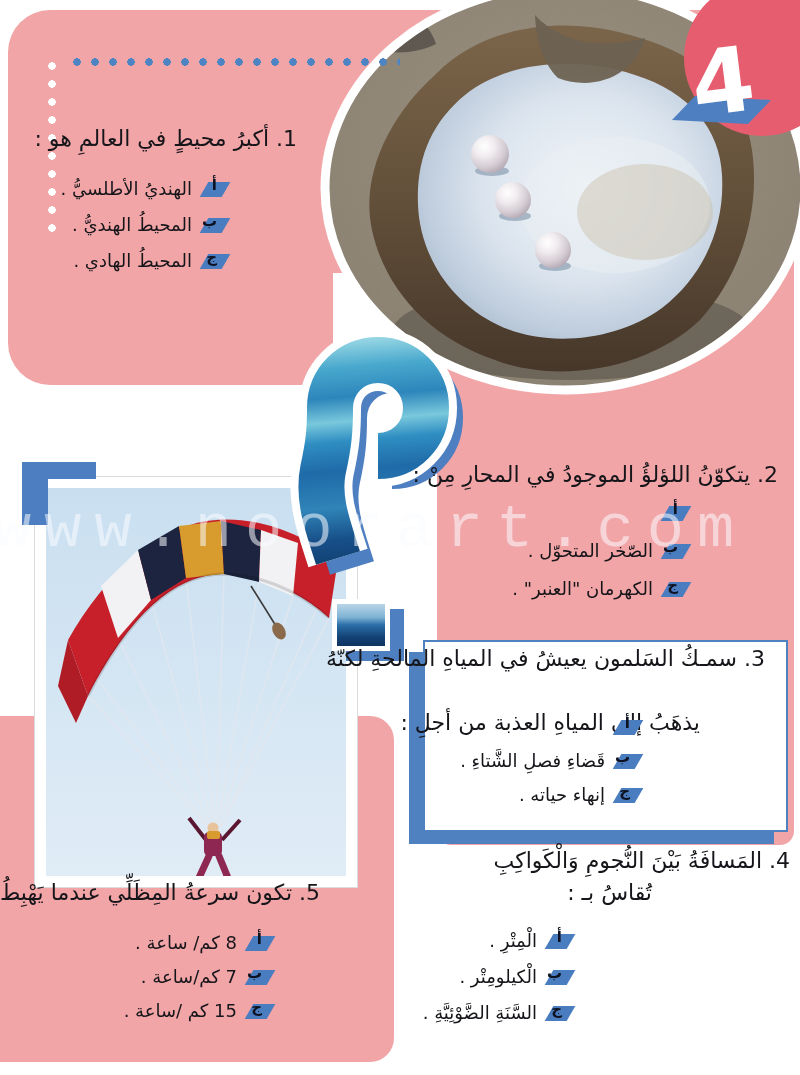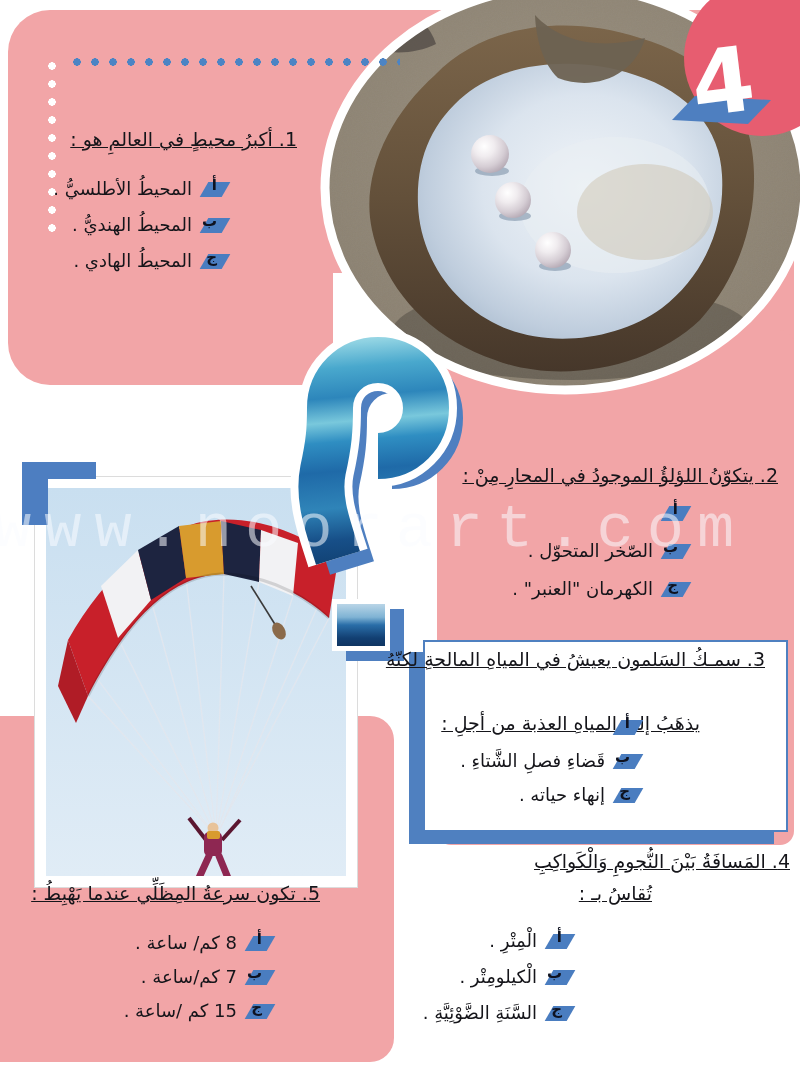--- a/index.html
+++ b/index.html
@@ -24,21 +24,21 @@
   #photo{left:35px;top:477px;width:300px;height:388px;border:11px solid #ffffff;
          box-shadow:0 0 0 1px #dcdcdc;z-index:3;}
   .lbar{position:absolute;background:#4d7ec1;z-index:4;}
   #lbar-h{left:22px;top:462px;width:74px;height:17px;}
   #lbar-v{left:22px;top:462px;width:26px;height:63px;}
   
   #q3box{left:423px;top:640px;width:361px;height:188px;background:#ffffff;
          border:2px solid #4f80c0;box-shadow:-14px 12px 0 #4f80c0;z-index:6;}
   
   .qt,.opts{position:absolute;direction:rtl;white-space:nowrap;z-index:10;}
-  .qt{font-size:19px;line-height:30px;text-decoration:underline;}
+  .qt{font-size:22px;line-height:30px;}
   .opts .opt{line-height:26px;font-size:18px;}
   .opt{display:block;}
   .bl{display:inline-block;position:relative;width:26px;height:16px;margin-left:9px;vertical-align:-2px;}
   .bl i{position:absolute;left:3px;top:1px;width:22px;height:15px;background:#4a7dc0;transform:skewX(-30deg);}
   .bl b{position:absolute;right:10px;top:-9px;font-size:15px;font-weight:bold;color:#0e1220;font-style:normal;}
   #q1t{right:503px;top:124px;}  #q1o{right:573px;top:176px;} #q1o .opt{margin-bottom:10px;}
   #q2t{right:22px;top:460px;}   #q2o{right:112px;top:500px;} #q2o .opt{margin-bottom:12px;}
   #q3t1{right:35px;top:644px;z-index:11;margin-left:42px;} #q3t2{right:100px;top:708px;z-index:11;}
   #q3o{right:160px;top:714px;z-index:11;} #q3o .opt{margin-bottom:8px;}
   #q4t1{right:10px;top:846px;text-align:right;}  #q4t2{right:148px;top:878px;}
@@ -202,21 +202,21 @@
     </g>
   </svg>
 </div>
 <div class="lbar" id="lbar-h"></div>
 <div class="lbar" id="lbar-v"></div>
 
 <div id="q3box" class="abs"></div>
 
 <div class="qt" id="q1t">1. أكبرُ محيطٍ في العالمِ هو :</div>
 <div class="opts" id="q1o">
-  <span class="opt"><span class="bl"><i></i><b>أ</b></span><span>المحيطُ الأطلسيُّ .</span></span>
+  <span class="opt"><span class="bl"><i></i><b>أ</b></span><span>الهنديُ الأطلسيُّ .</span></span>
   <span class="opt"><span class="bl"><i></i><b>ب</b></span><span>المحيطُ الهنديُّ .</span></span>
   <span class="opt"><span class="bl"><i></i><b>ج</b></span><span>المحيطُ الهادي .</span></span>
 </div>
 
 <div class="qt" id="q2t">2. يتكوّنُ اللؤلؤُ الموجودُ في المحارِ مِنْ :</div>
 <div class="opts" id="q2o">
   <span class="opt"><span class="bl"><i></i><b>أ</b></span></span>
   <span class="opt"><span class="bl"><i></i><b>ب</b></span><span>الصّخر المتحوّل .</span></span>
   <span class="opt"><span class="bl"><i></i><b>ج</b></span><span>الكهرمان "العنبر" .</span></span>
 </div>

